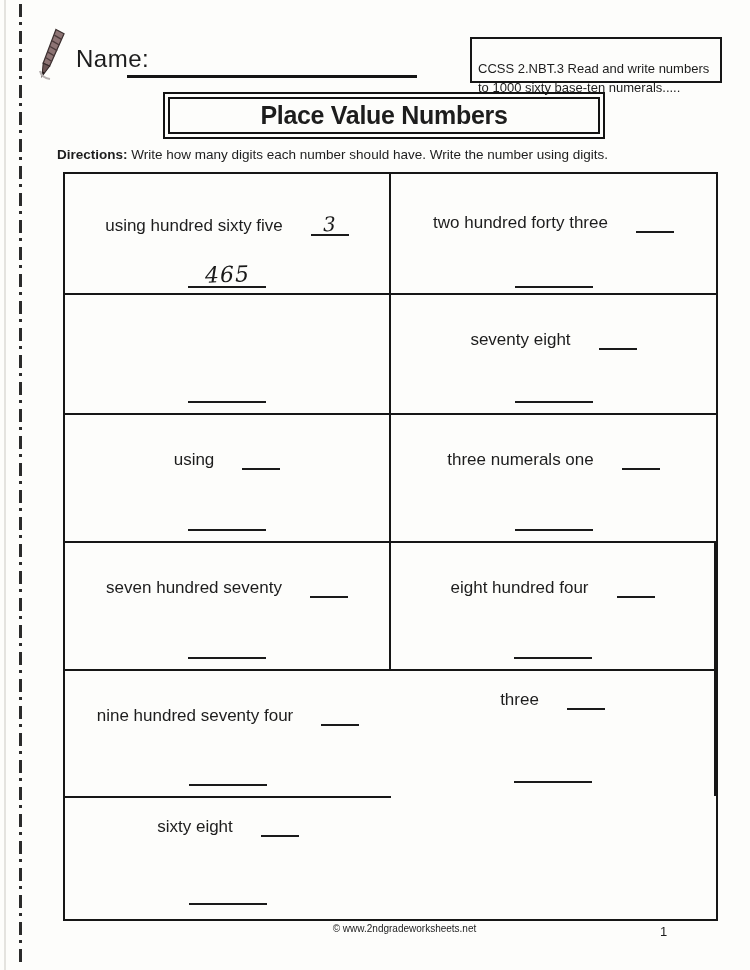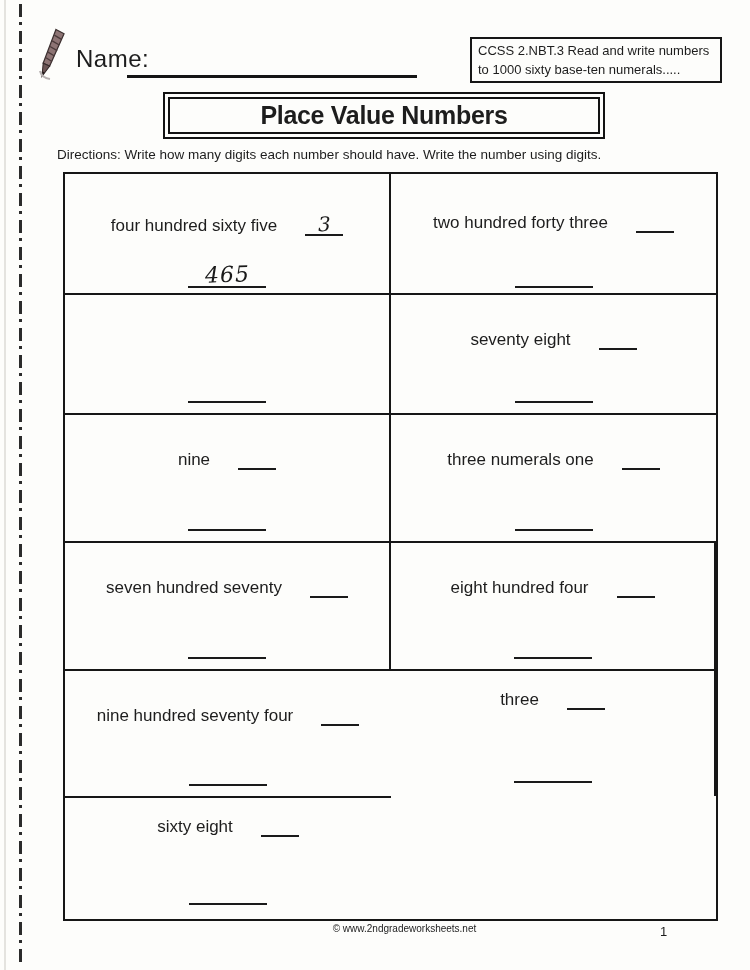--- a/index.html
+++ b/index.html
@@ -8,27 +8,27 @@
   
   .edge-faint{position:absolute;left:4px;top:0;bottom:0;width:2px;background:#e4e3df;}
   .dash-line{position:absolute;left:19px;top:4px;bottom:4px;width:2.5px;
      background:repeating-linear-gradient(180deg,#2b2b2b 0 13px,transparent 13px 18px,
                 #2b2b2b 18px 21px,transparent 21px 27px);}
   
   .pen{position:absolute;left:35px;top:26px;}
   .name-label{position:absolute;left:76px;top:45px;font-size:24px;letter-spacing:0.5px;}
   .name-underline{position:absolute;left:127px;top:75px;width:290px;height:2.5px;background:#141414;}
   .ccss-box{position:absolute;left:470px;top:37px;width:252px;height:46px;border:2px solid #161616;
-     box-sizing:border-box;padding:3px 6px;font-size:13px;line-height:1.45;white-space:nowrap;}
+     box-sizing:border-box;padding:21px 6px;font-size:13px;line-height:1.45;white-space:nowrap;}
   .title-box{position:absolute;left:163px;top:92px;width:442px;height:47px;border:2px solid #121212;
      box-sizing:border-box;}
   .title-inner{position:absolute;inset:3px;border:2px solid #121212;display:flex;
      align-items:center;justify-content:center;font-size:25px;font-weight:700;letter-spacing:-0.3px;}
   .directions{position:absolute;left:57px;top:147px;font-size:13.5px;}
-  .directions b{font-weight:400;}
+  .directions b{font-weight:700;}
   
   .table{position:absolute;left:63px;top:172px;width:655px;height:749px;box-sizing:border-box;
      border:2.5px solid #161616;display:grid;grid-template-columns:326px 1fr;
      grid-template-rows:119px 120px 128px 128px 127px 122px;}
   .cell{position:relative;box-sizing:border-box;}
   .col-left{border-right:2.5px solid #161616;}
   .bt{border-top:2.5px solid #161616;}
   .word-line{position:absolute;left:0;right:0;top:36px;display:flex;justify-content:center;
      align-items:flex-end;gap:28px;font-size:17px;}
   .r1 .word-line{top:40px;}
@@ -75,21 +75,21 @@
   <div class="title-box">
     <div class="title-inner">Place Value Numbers</div>
   </div>
 
   <div class="directions"><b>Directions:</b><span> Write how many digits each number should have.  Write the number using digits.</span></div>
 
   <div class="table">
 
     <div class="cell col-left r1">
       <div class="word-line">
-        <span class="word">four hundred sixty five</span>
+        <span class="word">using hundred sixty five</span>
         <span class="blank-small"><span class="hand">3</span></span>
       </div>
       <span class="blank-big"><span class="hand big">465</span></span>
     </div>
 
     <div class="cell r1">
       <div class="word-line">
         <span class="word">two hundred forty three</span>
         <span class="blank-small"><span class="hand"></span></span>
       </div>
@@ -103,21 +103,21 @@
     <div class="cell bt r2">
       <div class="word-line">
         <span class="word">seventy eight</span>
         <span class="blank-small"><span class="hand"></span></span>
       </div>
       <span class="blank-big"><span class="hand big"></span></span>
     </div>
 
     <div class="cell col-left bt r3">
       <div class="word-line">
-        <span class="word">nine</span>
+        <span class="word">using</span>
         <span class="blank-small"><span class="hand"></span></span>
       </div>
       <span class="blank-big"><span class="hand big"></span></span>
     </div>
 
     <div class="cell bt r3">
       <div class="word-line">
         <span class="word">three numerals one</span>
         <span class="blank-small"><span class="hand"></span></span>
       </div>

